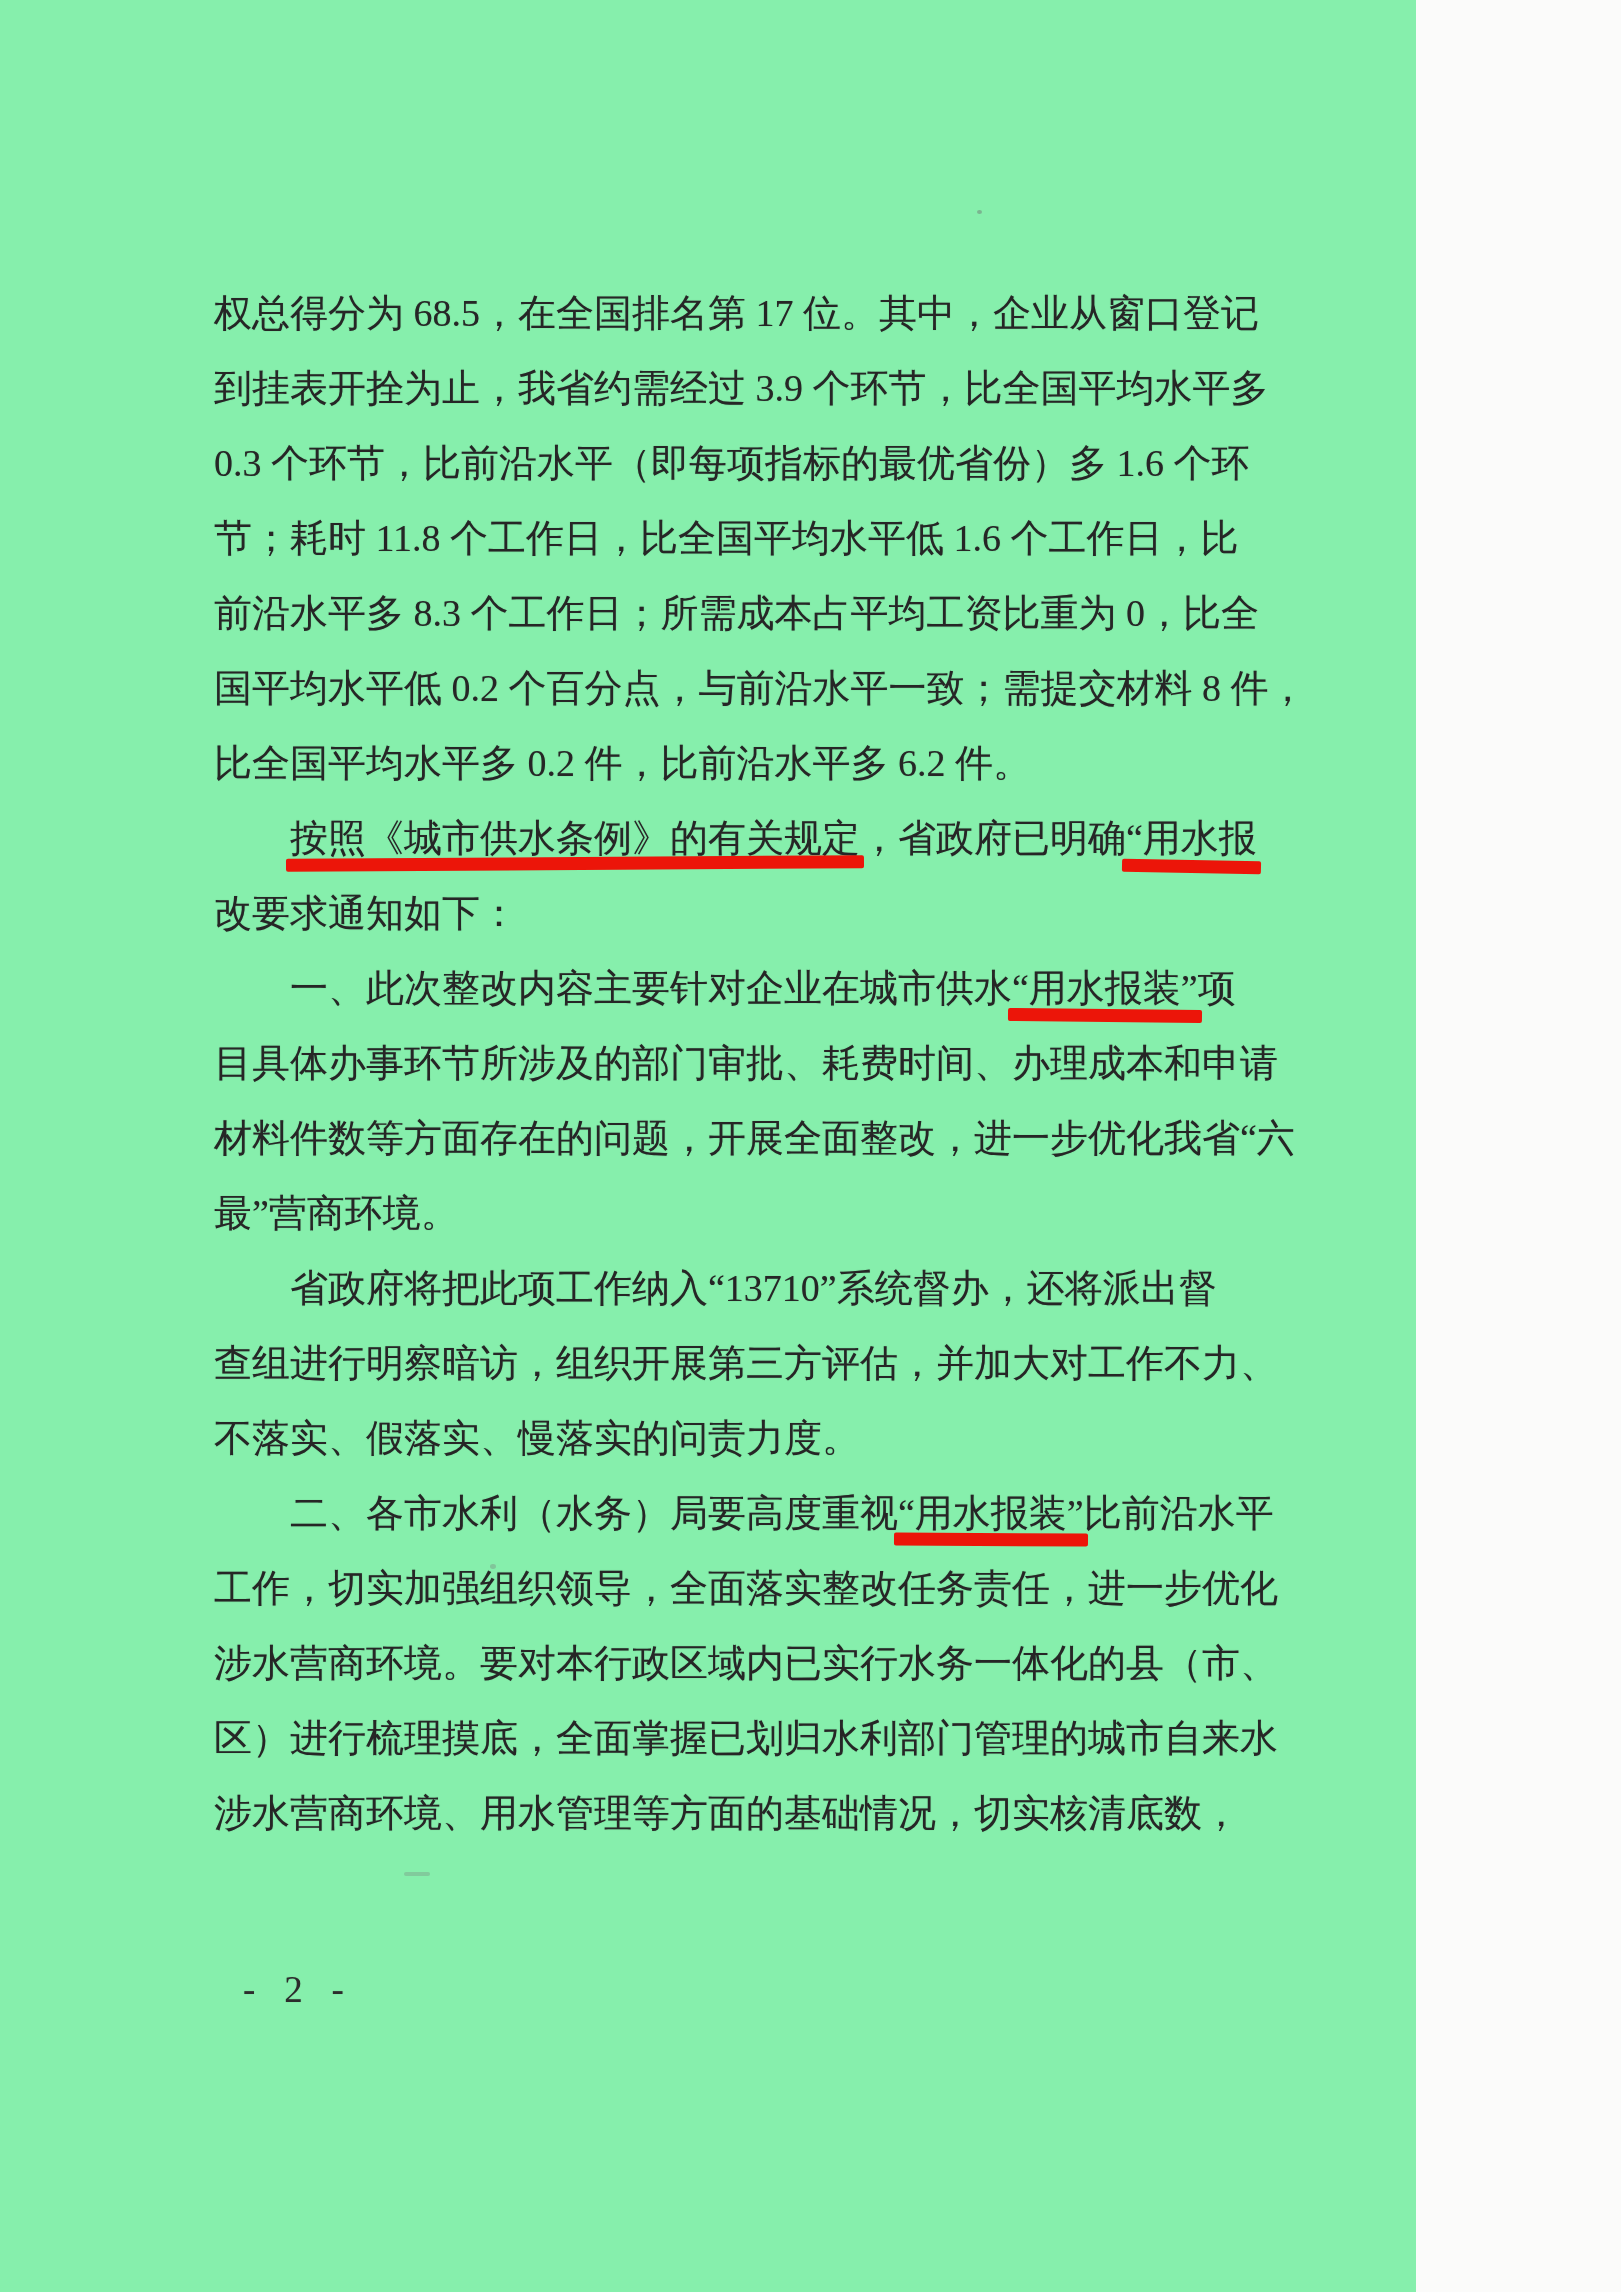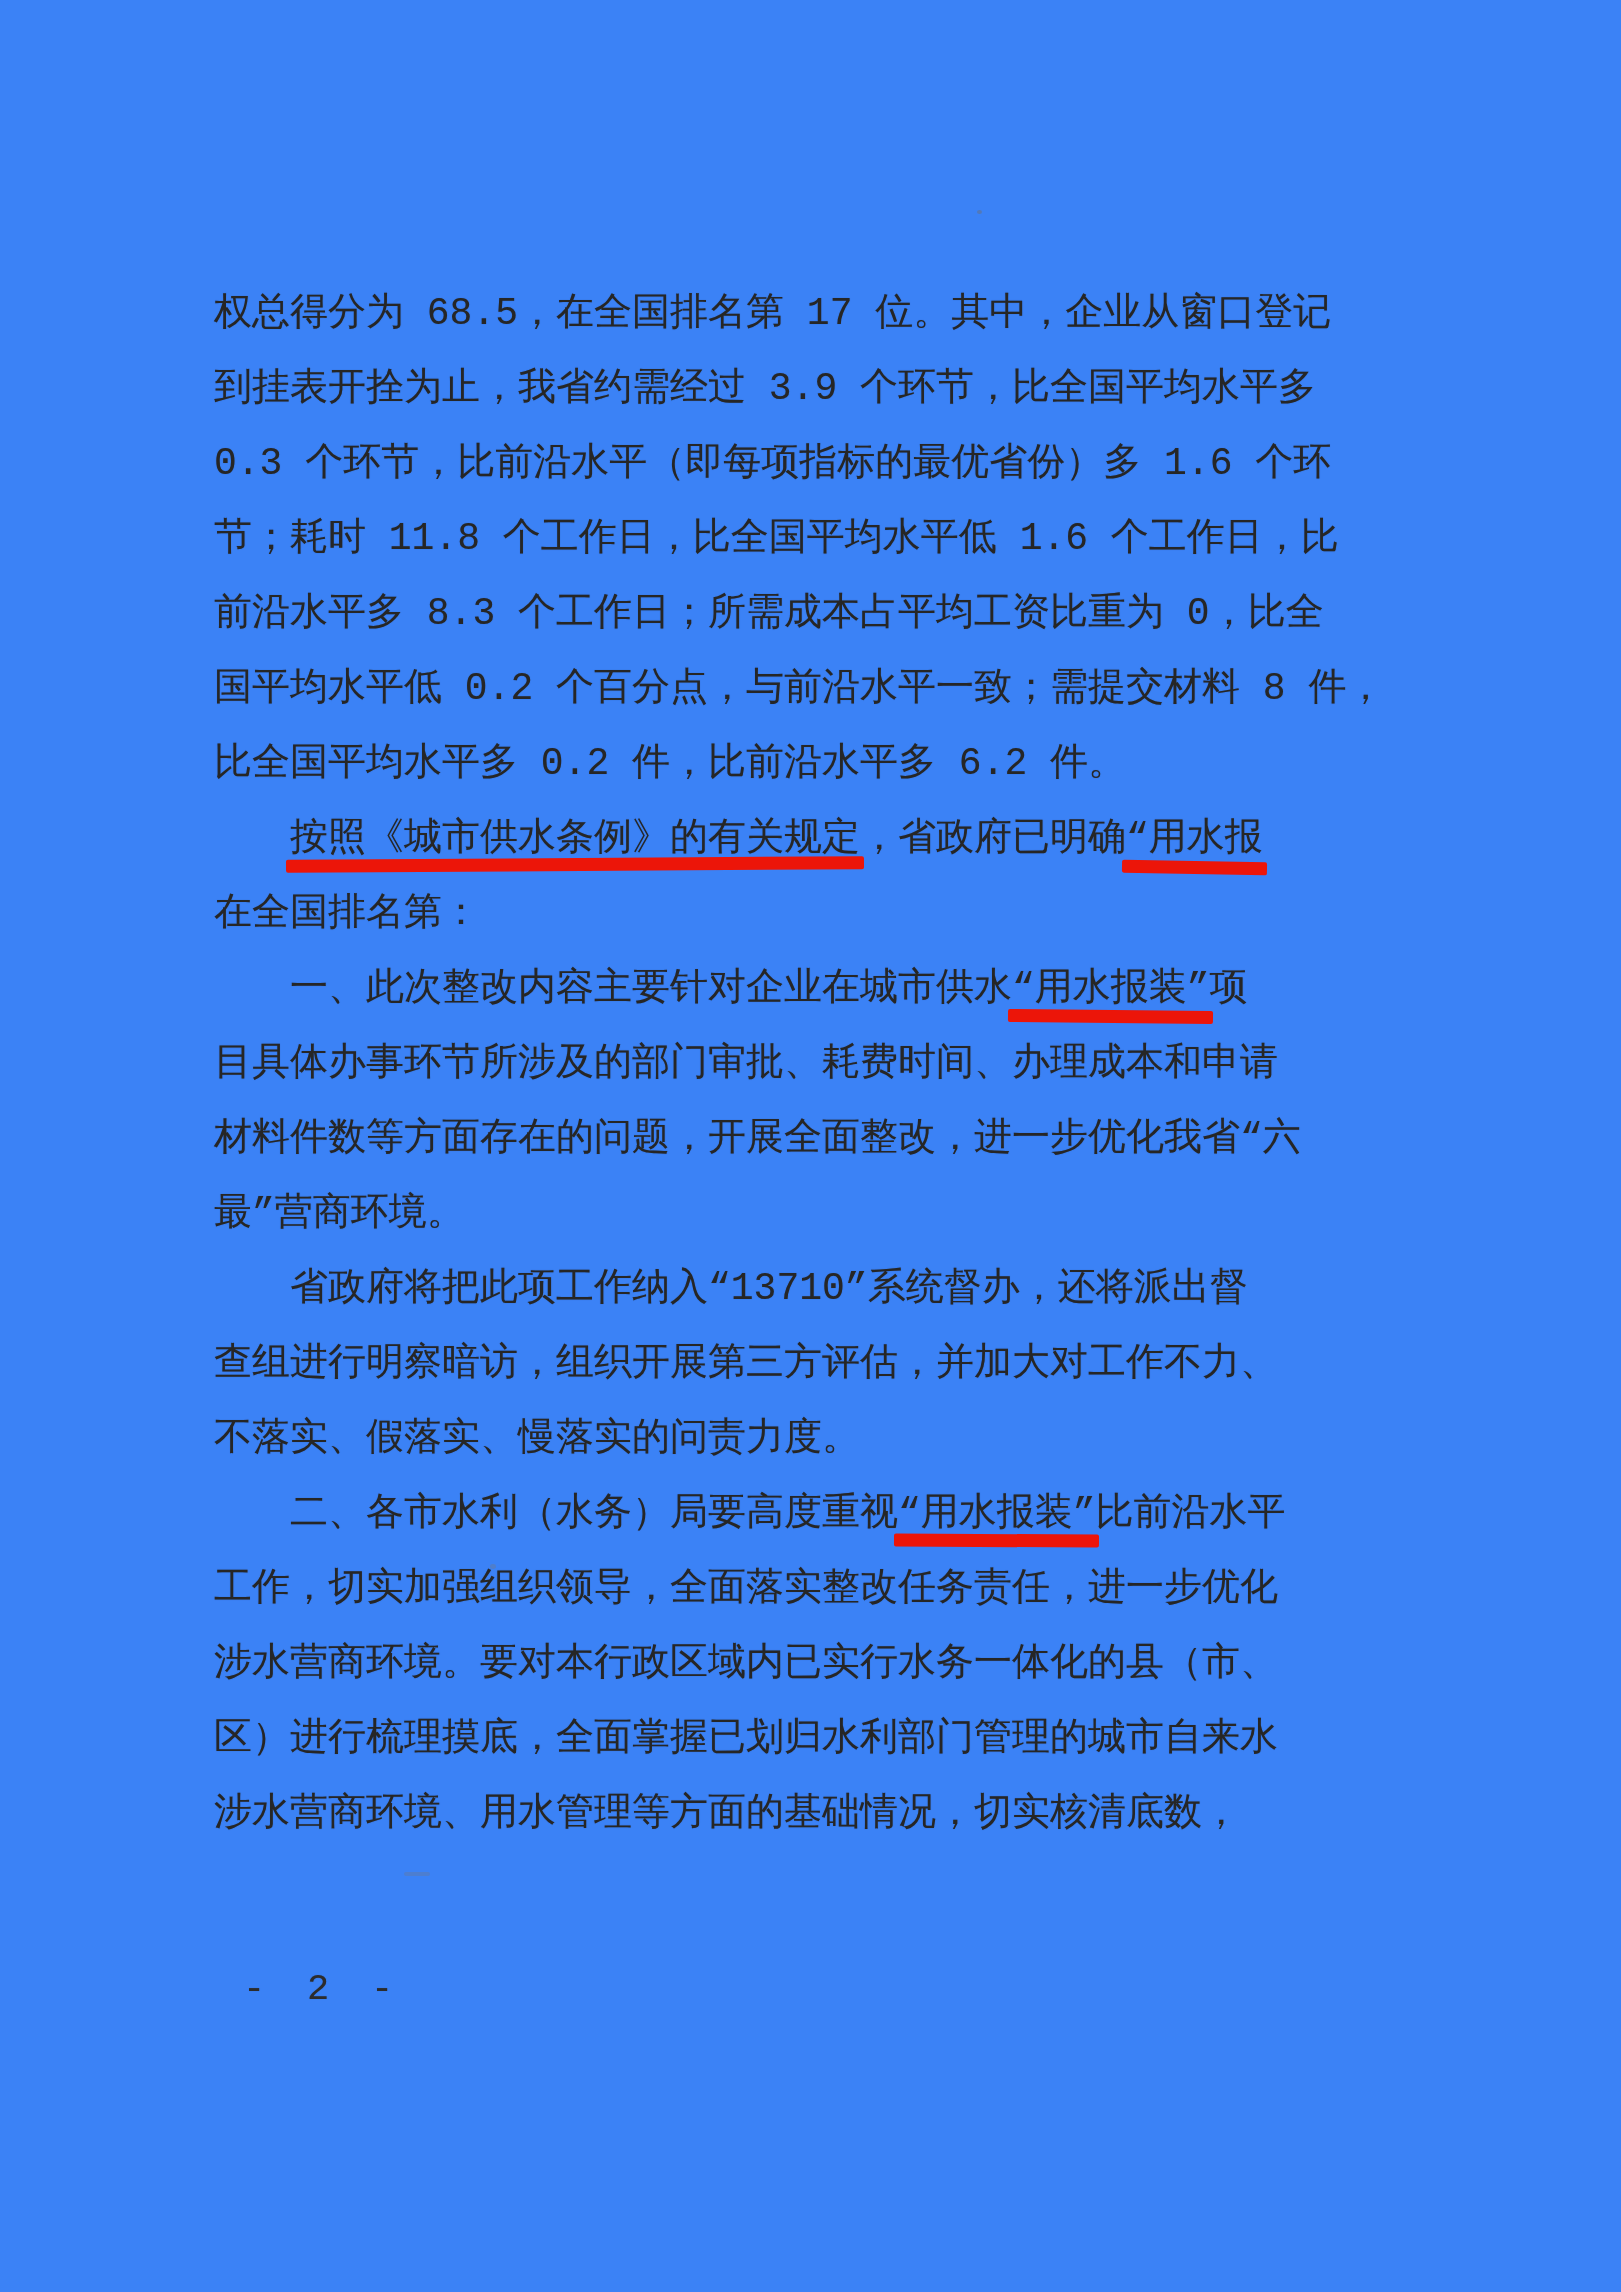--- a/index.html
+++ b/index.html
@@ -1,25 +1,25 @@
 <!DOCTYPE html>
 <html lang="zh" style="--red: #ec1509;"><head>
 <meta charset="utf-8">
 <style>
   * { margin: 0; padding: 0; box-sizing: border-box; }
   html, body { width: 1621px; height: 2293px; }
   body { background: #fbfbfa; }
 
   .page {
     position: relative;
-    width: 1621px;
+    width: 1416px;
     height: 2293px;
-    background: #3b82f6;
+    background: #86efac;
     overflow: hidden;
-    font-family: Liberation Mono, monospace;
+    font-family: Liberation Serif, serif;
   }
 
   .content {
     position: absolute;
     left: 214px;
     top: 276px;
     width: 956px;
   }
 
   .line {
@@ -76,21 +76,21 @@
 <div class="page">
   <div class="content" id="doc-lines">
       <div class="line"><span>权总得分为 68.5，在全国排名第 17 位。其中，企业从窗口登记</span></div>
       <div class="line"><span>到挂表开拴为止，我省约需经过 3.9 个环节，比全国平均水平多</span></div>
       <div class="line"><span>0.3 个环节，比前沿水平（即每项指标的最优省份）多 1.6 个环</span></div>
       <div class="line"><span>节；耗时 11.8 个工作日，比全国平均水平低 1.6 个工作日，比</span></div>
       <div class="line"><span>前沿水平多 8.3 个工作日；所需成本占平均工资比重为 0，比全</span></div>
       <div class="line"><span>国平均水平低 0.2 个百分点，与前沿水平一致；需提交材料 8 件，</span></div>
       <div class="line nofill"><span>比全国平均水平多 0.2 件，比前沿水平多 6.2 件。</span></div>
       <div class="line indent"><span class="ul u-a">按照《城市供水条例》的有关规定</span><span>，省政府已明确</span><span class="ul u-b">“用水报</span></div>
-      <div class="line nofill"><span>在全国排名第：</span></div>
+      <div class="line nofill"><span>改要求通知如下：</span></div>
       <div class="line indent"><span>一、此次整改内容主要针对企业在城市供水</span><span class="ul u-d">“用水报装”</span><span>项</span></div>
       <div class="line"><span>目具体办事环节所涉及的部门审批、耗费时间、办理成本和申请</span></div>
       <div class="line"><span>材料件数等方面存在的问题，开展全面整改，进一步优化我省“六</span></div>
       <div class="line nofill"><span>最”营商环境。</span></div>
       <div class="line indent"><span>省政府将把此项工作纳入“13710”系统督办，还将派出督</span></div>
       <div class="line"><span>查组进行明察暗访，组织开展第三方评估，并加大对工作不力、</span></div>
       <div class="line nofill"><span>不落实、假落实、慢落实的问责力度。</span></div>
       <div class="line indent"><span>二、各市水利（水务）局要高度重视</span><span class="ul u-e">“用水报装”</span><span>比前沿水平</span></div>
       <div class="line"><span>工作，切实加强组织领导，全面落实整改任务责任，进一步优化</span></div>
       <div class="line"><span>涉水营商环境。要对本行政区域内已实行水务一体化的县（市、</span></div>

